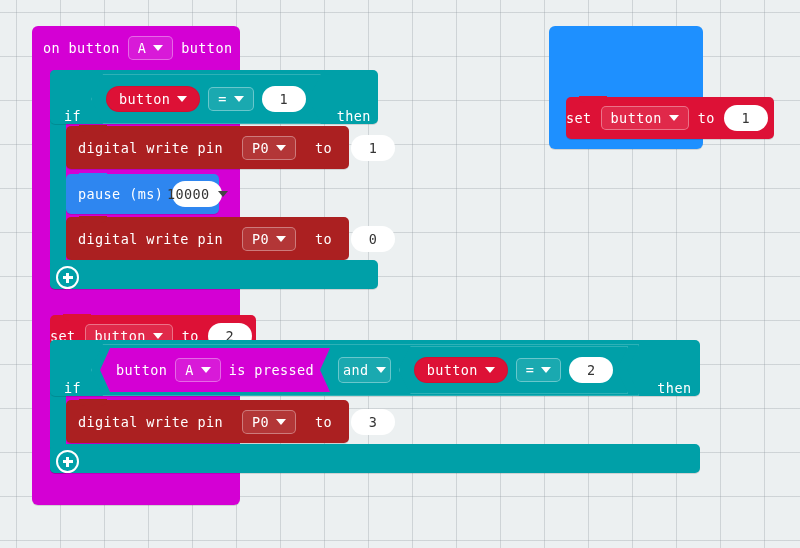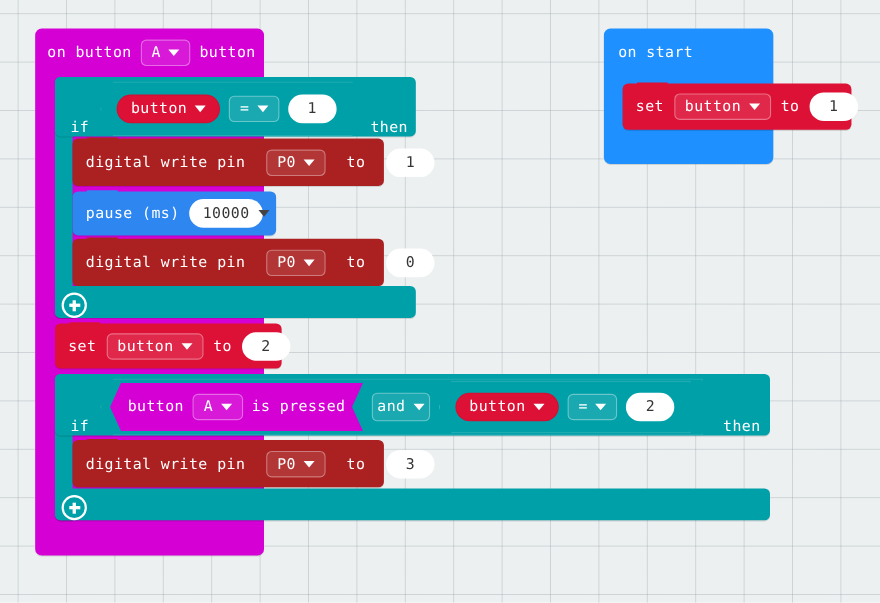--- a/index.html
+++ b/index.html
@@ -79,22 +79,23 @@
     background: #00a0a8;
     border-radius: 5px;
     box-shadow: 0 1px 0 rgba(0,0,0,0.12);
   }
 
   
   .var-block {
     background: #dd1136;
     border-radius: 5px;
     box-shadow: 0 1px 0 rgba(0,0,0,0.12);
-    padding: 0 12px;
+    padding: 0 0;
     gap: 9px;
+    margin-top: 21px;
   }
   
   .pin-block {
     background: #ab2021;
     border-radius: 5px;
     box-shadow: 0 1px 0 rgba(0,0,0,0.12);
     padding: 0 12px;
     gap: 19px;
   }
   
@@ -168,21 +169,20 @@
     border-radius: 999px;
     min-width: 26px;
     height: 26px;
     padding: 0 9px;
     font-size: 13.5px;
   }
   .field-number-wide {
     border-radius: 999px;
     padding: 0 12px;
     gap: 8px;
-    justify-content: space-between;
   }
   .caret {
     display: inline-block;
     width: 0; height: 0;
     border-left: 5px solid transparent;
     border-right: 5px solid transparent;
     border-top: 6px solid currentColor;
   }
   .caret-dark { color: #444; }
   .label { color: #fff; }
@@ -244,21 +244,21 @@
     <span class="notch-top" style="background:#ab2021;"></span>
     <span class="label">digital write pin</span>
     <span class="field-dropdown">
       <span>P0</span>
       <span class="caret"></span>
     </span>
     <span class="label">to</span>
     <span class="field-number">1</span>
   </div>
 
-  <div class="blk basic-block" style="left:66px; top:174px; width:185px; height:40px;">
+  <div class="blk basic-block" style="left:66px; top:174px; width:153px; height:40px;">
     <span class="notch-top" style="background:#2e86f0;"></span>
     <span class="label">pause (ms)</span>
     <span class="field-number field-number-wide">
       <span>10000</span>
       <span class="caret caret-dark"></span>
     </span>
   </div>
 
   <div class="blk pin-block" style="left:66px; top:217px; width:283px; height:43px;">
     <span class="notch-top" style="background:#ab2021;"></span>
@@ -329,23 +329,20 @@
     <span class="label">to</span>
     <span class="field-number">3</span>
   </div>
 
   <div class="blk logic-bar" style="left:50px; top:444px; width:650px; height:29px;">
   </div>
   <div class="plus-btn" style="left:56px; top:450px;"></div>
 
   <div class="blk start-block" style="left:549px; top:26px; width:154px; height:123px;">
   </div>
-  <div class="blk start-header" style="left:549px; top:26px; width:154px; height:44px;">
-    <span class="label">on start</span>
-  </div>
 
   <div class="blk var-block" style="left:566px; top:76px; width:208px; height:42px;">
     <span class="notch-top" style="background:#dd1136;"></span>
     <span class="label">set</span>
     <span class="field-dropdown">
       <span>button</span>
       <span class="caret"></span>
     </span>
     <span class="label">to</span>
     <span class="field-number">1</span>

